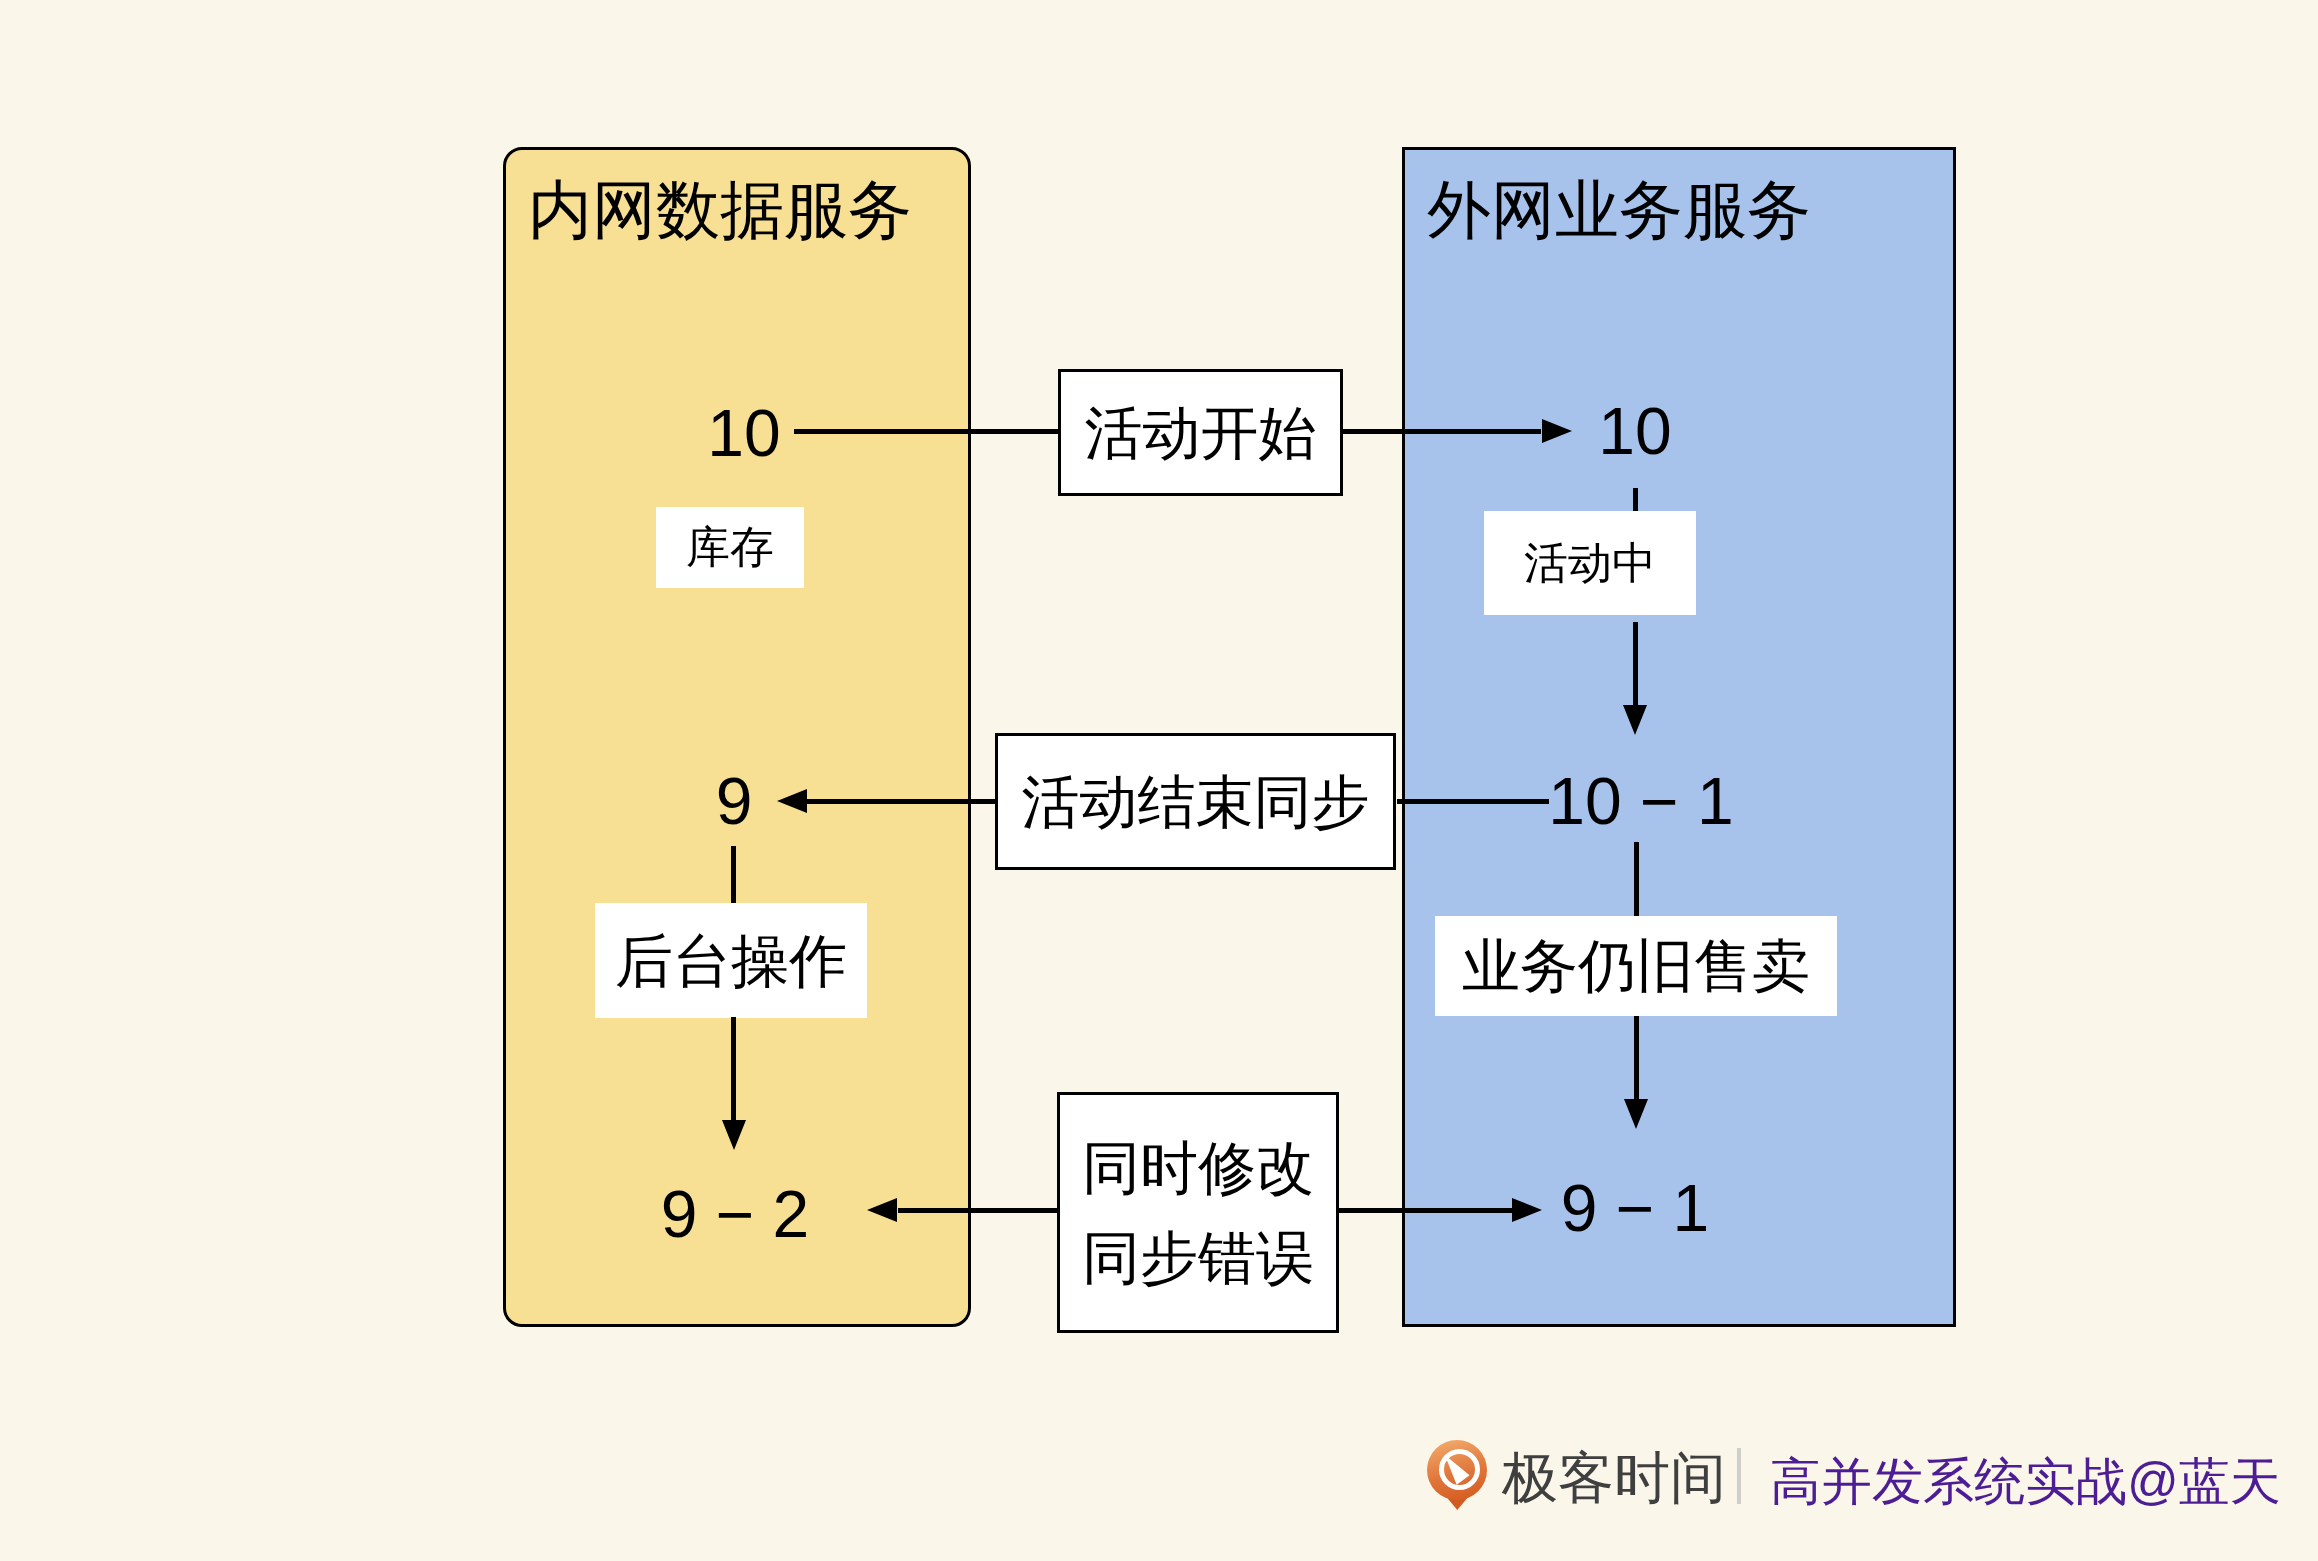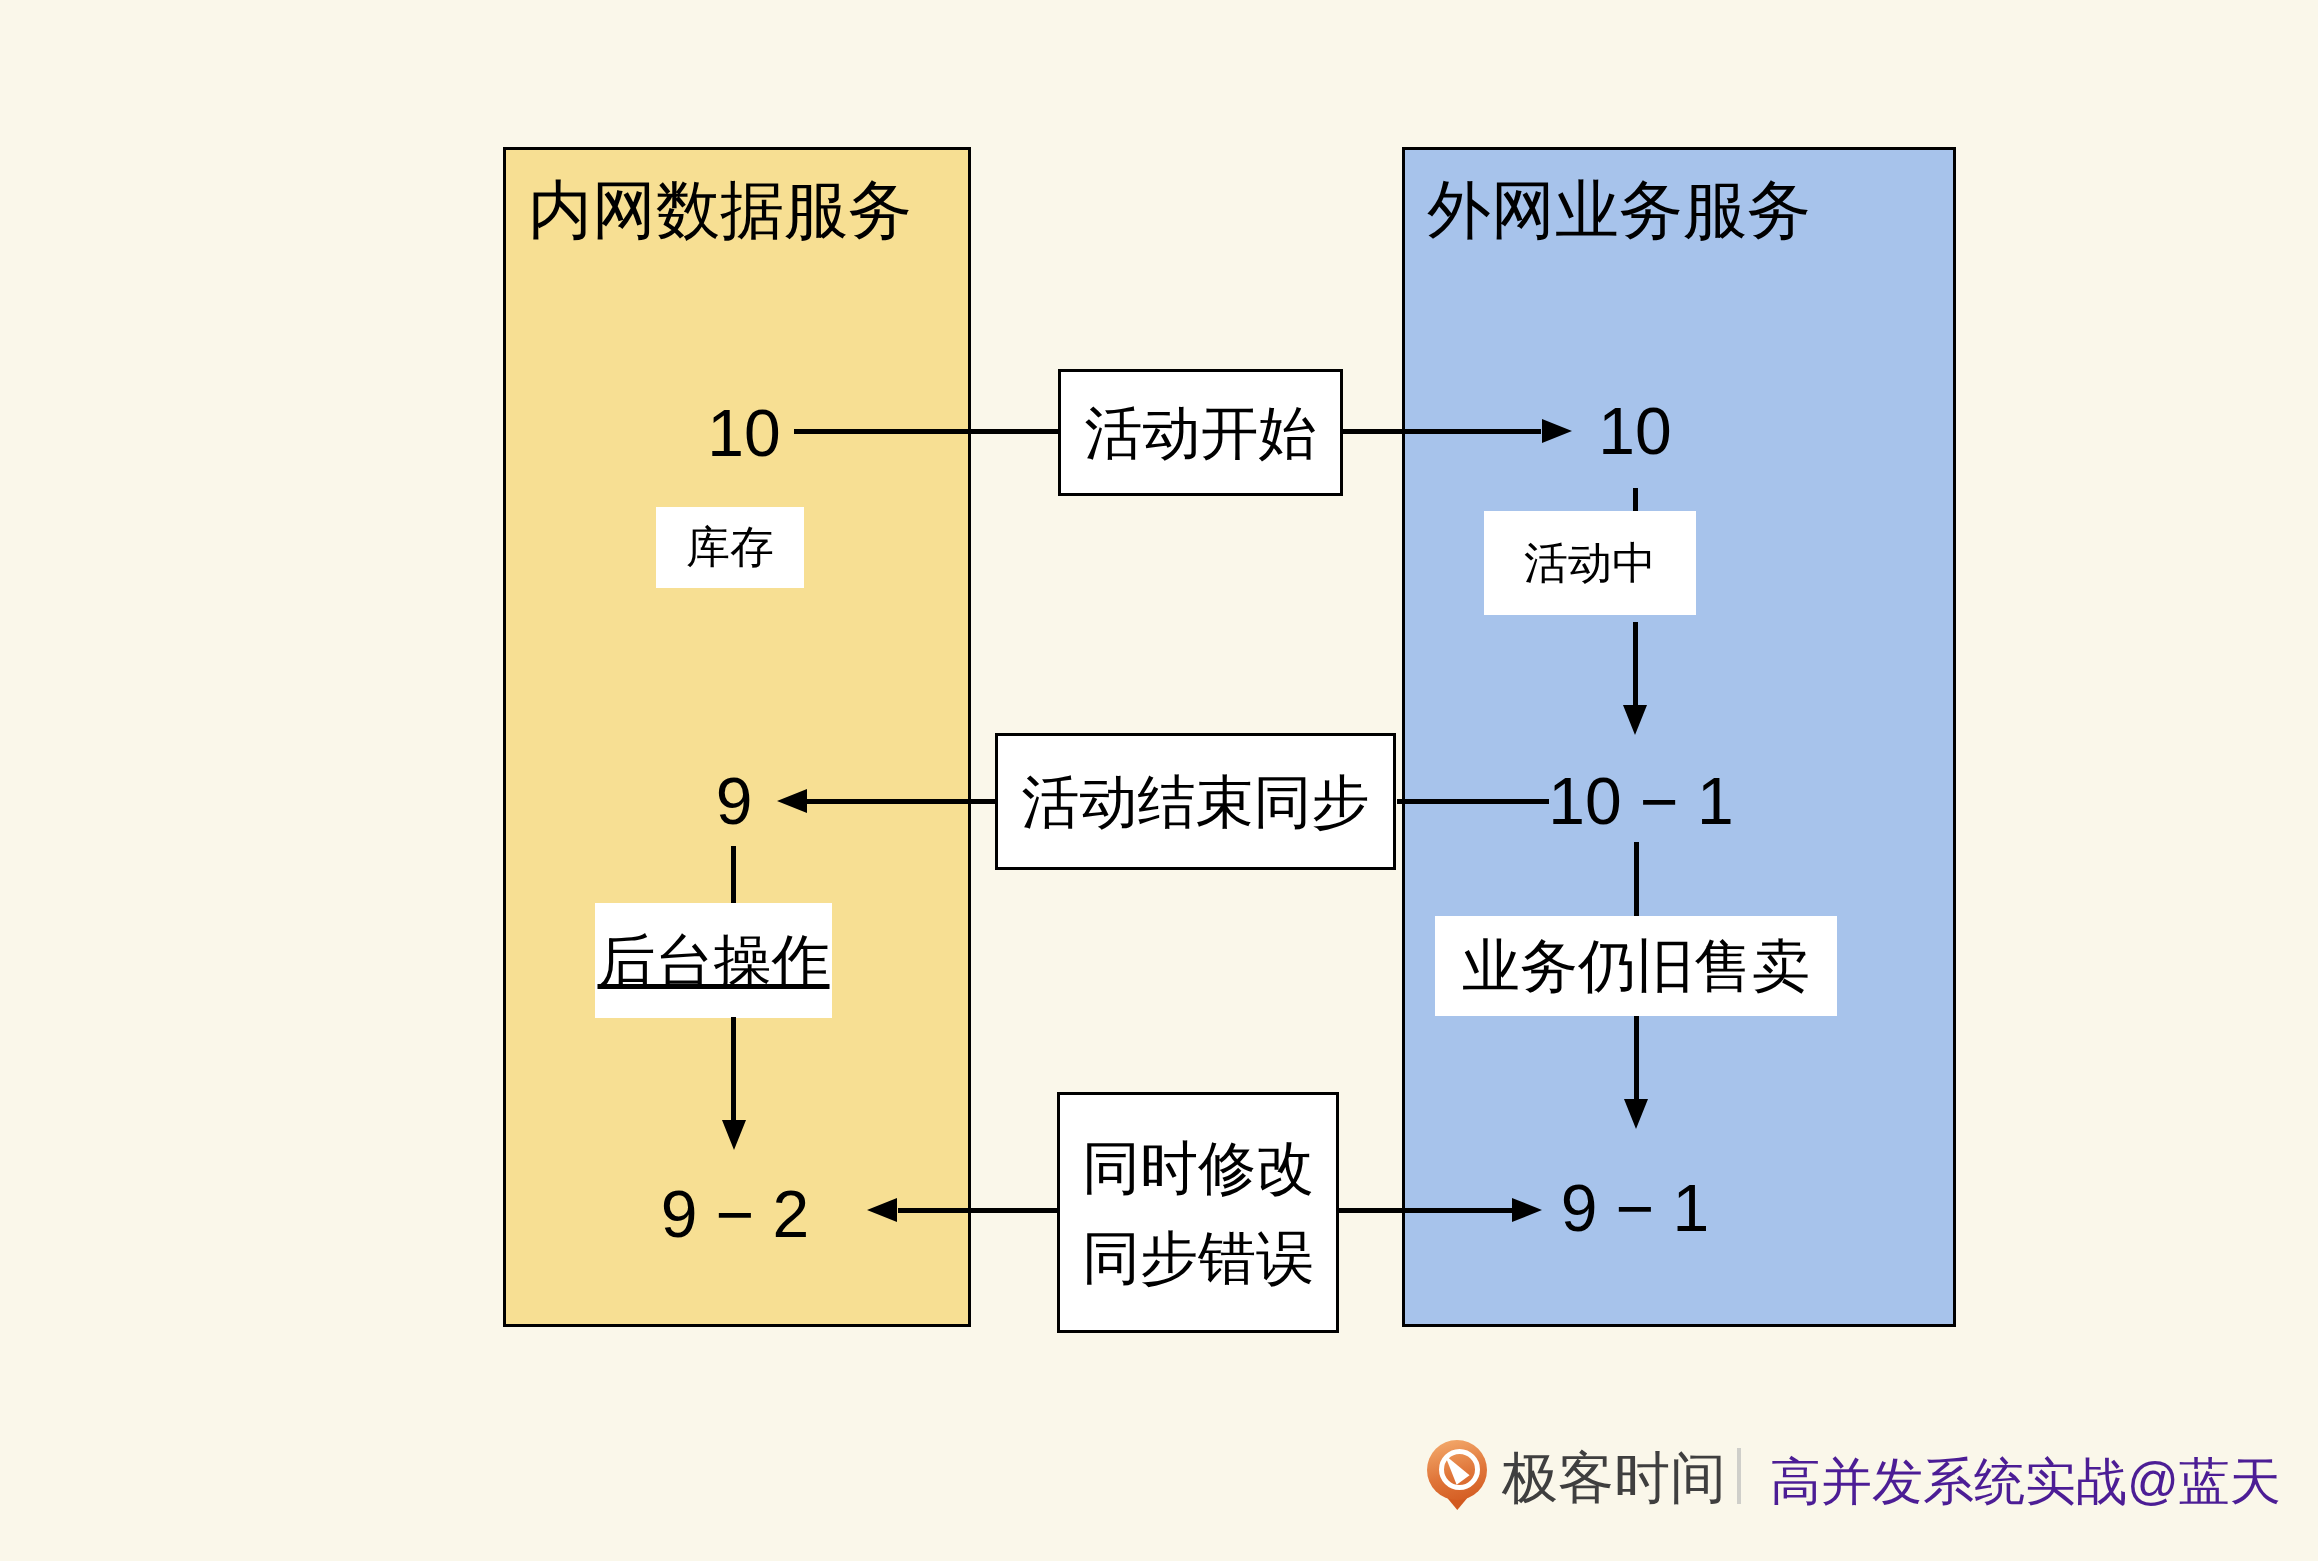--- a/index.html
+++ b/index.html
@@ -1,21 +1,21 @@
 <!DOCTYPE html>
 <html style="font-size:9.3px"><head>
 <meta charset="utf-8">
 <style>
   html,body{margin:0;padding:0;background:#FAF7EA;}
   .canvas{
     position:relative;width:2319px;height:1561px;background:#FAF7EA;
     font-family:"Liberation Sans", sans-serif;color:#000;overflow:hidden;
   }
   .box{position:absolute;top:147px;height:1180px;border:3.5px solid #000;box-sizing:border-box;}
-  .box-internal{left:503px;width:468px;background:#F7DF93;}
+  .box-internal{left:503px;width:468px;background:#F7DF93;border-radius:19px;}
   .box-external{left:1402px;width:554px;background:#A7C3EB;}
   .box-title{font-size:64px;line-height:1.25;padding:20px 0 0 22px;white-space:nowrap;}
 
   .num{
     position:absolute;transform:translate(-50%,-50%);
     font-size:66px;line-height:1;white-space:nowrap;
   }
 
   .elabel{
     position:absolute;background:#FFFFFF;box-sizing:border-box;
@@ -71,21 +71,21 @@
   <div class="num" style="left:744px;top:433px;">10</div>
   <div class="num" style="left:734px;top:801px;">9</div>
   <div class="num" style="left:735px;top:1214px;">9 − 2</div>
 
   <div class="num" style="left:1635px;top:431px;">10</div>
   <div class="num" style="left:1641px;top:801px;">10 − 1</div>
   <div class="num" style="left:1635px;top:1208px;">9 − 1</div>
 
   <div class="elabel big" style="left:656px;top:507px;width:148px;height:81px;">库存</div>
   <div class="elabel big" style="left:1444px;top:511px;width:212px;height:104px;margin-left:40px;">活动中</div>
-  <div class="elabel" style="left:595px;top:903px;width:237px;height:115px;text-decoration:underline;">后台操作</div>
+  <div class="elabel" style="left:595px;top:903px;width:272px;height:115px;">后台操作</div>
   <div class="elabel" style="left:1435px;top:916px;width:402px;height:100px;">业务仍旧售卖</div>
 
   <div class="elabel bordered" style="left:1058px;top:369px;width:285px;height:127px;">活动开始</div>
   <div class="elabel bordered" style="left:995px;top:733px;width:401px;height:137px;">活动结束同步</div>
   <div class="elabel bordered" style="left:1057px;top:1092px;width:282px;height:241px;">
     <span>同时修改</span>
     <span>同步错误</span>
   </div>
 
   <div class="hline" style="left:794px;top:429px;width:264px;"></div>

